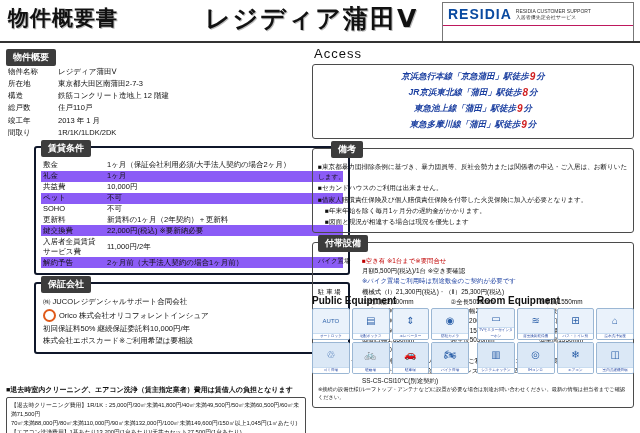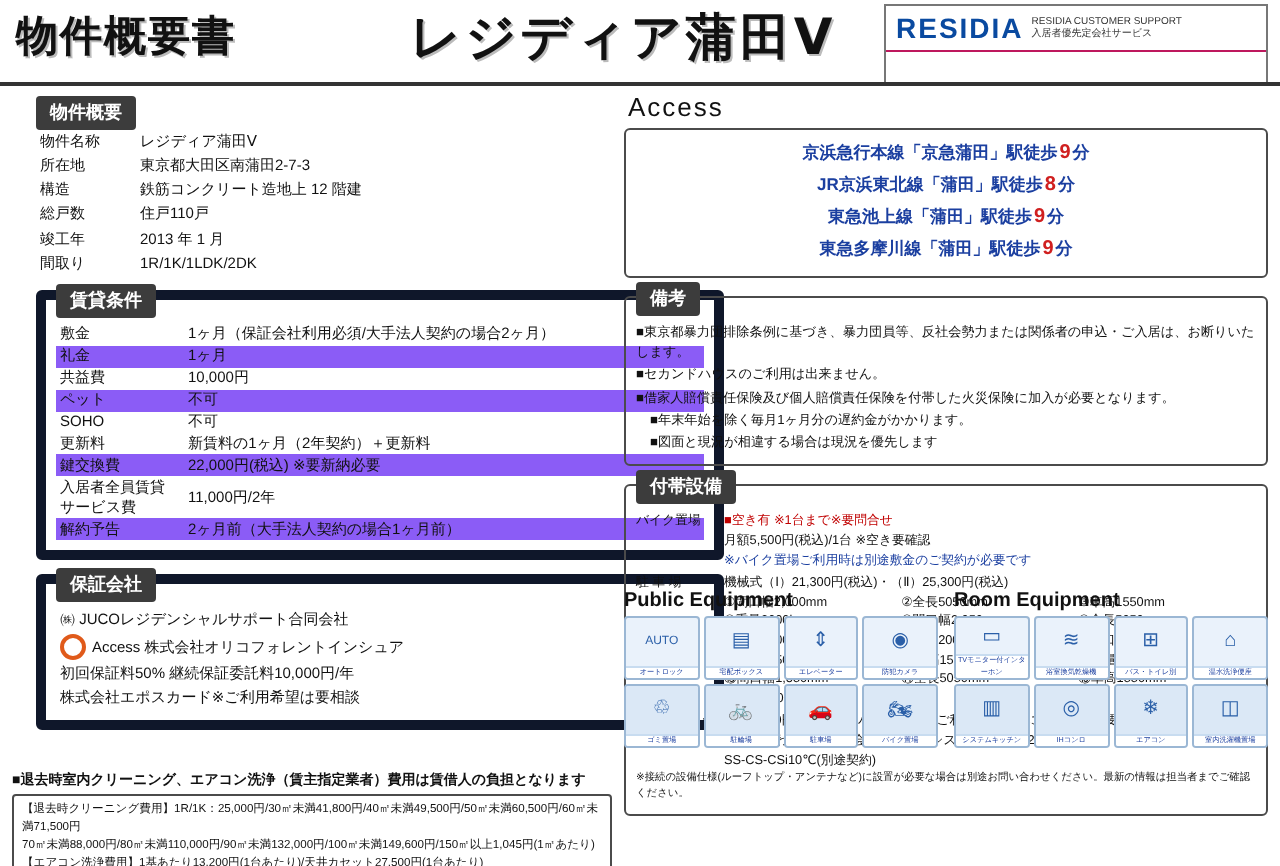--- a/index.html
+++ b/index.html
@@ -45,28 +45,28 @@
 
   
   .sec-title{
     display:inline-block;background:#3c3c3c;color:#fff;
     font-size:9px;font-weight:bold;padding:2px 7px;border-radius:2px;
   }
 
   table{border-collapse:collapse;}
 
   
-  .col-left{position:absolute;left:18px;top:46px;width:344px;}
+  .col-left{position:absolute;left:6px;top:46px;width:344px;}
   .block{margin-bottom:5px;}
 
   .kv{width:100%;font-size:7.5px;}
   .kv td{padding:1px 2px;vertical-align:top;line-height:1.35;}
   .kv td.k{width:46px;color:#111;}
 
-  .boxed{border:5px solid #0f172a;border-radius:3px;padding:4px 5px 5px 5px;position:relative;margin-top:7px;}
+  .boxed{border:2px solid #0f172a;border-radius:3px;padding:4px 5px 5px 5px;position:relative;margin-top:7px;margin-left:28px;}
   .boxed > .sec-title{position:absolute;left:5px;top:-8px;}
   .boxed-inner{margin-top:8px;}
 
   .rent{width:100%;font-size:7.5px;}
   .rent td{padding:0.6px 2px;line-height:1.3;}
   .rent td.k{width:60px;}
   .rent tr.alt td{background:#8b5cf6;}
 
   .hosho{width:100%;font-size:7.5px;}
   .hosho td{padding:1px 2px;line-height:1.35;}
@@ -74,26 +74,26 @@
   .orico{display:flex;align-items:center;gap:3px;}
   .orico-dot{width:9px;height:9px;border-radius:50%;border:2px solid #e05a1a;display:inline-block;}
 
   
   .col-right{position:absolute;left:312px;top:46px;width:322px;}
 
   .access-ttl{font-size:13px;font-weight:normal;letter-spacing:1px;margin:0 0 3px 2px;}
   .access-box{border:1px solid #4b4b4b;border-radius:3px;padding:4px 4px 5px 4px;}
   .acc-row{
     display:flex;align-items:center;justify-content:center;
-    font-size:8.5px;color:#1b3fa0;font-weight:bold;line-height:1.6;
+    font-size:8.5px;color:#1b3fa0;font-weight:bold;line-height:1.6;font-style:italic;
   }
   .acc-row .min{color:#d02020;font-weight:bold;font-size:10px;padding:0 1px;}
 
   .biko{border:1px solid #4b4b4b;border-radius:3px;padding:4px 5px;position:relative;margin-top:9px;}
-  .biko .sec-title{position:absolute;left:5px;top:-8px;}
+  .biko .sec-title{position:absolute;left:18px;top:-8px;}
   .biko ul{margin:9px 0 0 0;padding:0;list-style:none;font-size:6.6px;line-height:1.55;}
   .biko li{margin-bottom:1px;}
   .biko li .sub{display:block;margin-left:7px;}
 
   .fuzoku{border:1px solid #4b4b4b;border-radius:3px;padding:4px 5px 5px;position:relative;margin-top:9px;}
   .fuzoku .sec-title{position:absolute;left:5px;top:-8px;}
   .fz{font-size:6.4px;line-height:1.5;margin-top:9px;}
   .fz .red{color:#c00000;}
   .fz .blue{color:#1b3fa0;}
   .fz-row{display:flex;}
@@ -224,21 +224,21 @@
       <span class="sec-title">保証会社</span>
       <table class="hosho boxed-inner">
         <tbody>
             <tr>
               <td>㈱ JUCOレジデンシャルサポート合同会社</td>
             </tr>
         <tr>
           <td>
             <span class="orico">
               <span class="orico-dot"></span>
-              <span>Access 株式会社オリコフォレントインシュア</span>
+              <span>Orico 株式会社オリコフォレントインシュア</span>
             </span>
           </td>
         </tr>
         <tr>
               <td>初回保証料50%  継続保証委託料10,000円/年</td>
             </tr>
         <tr>
               <td>株式会社エポスカード※ご利用希望は要相談</td>
             </tr>
       </tbody>

